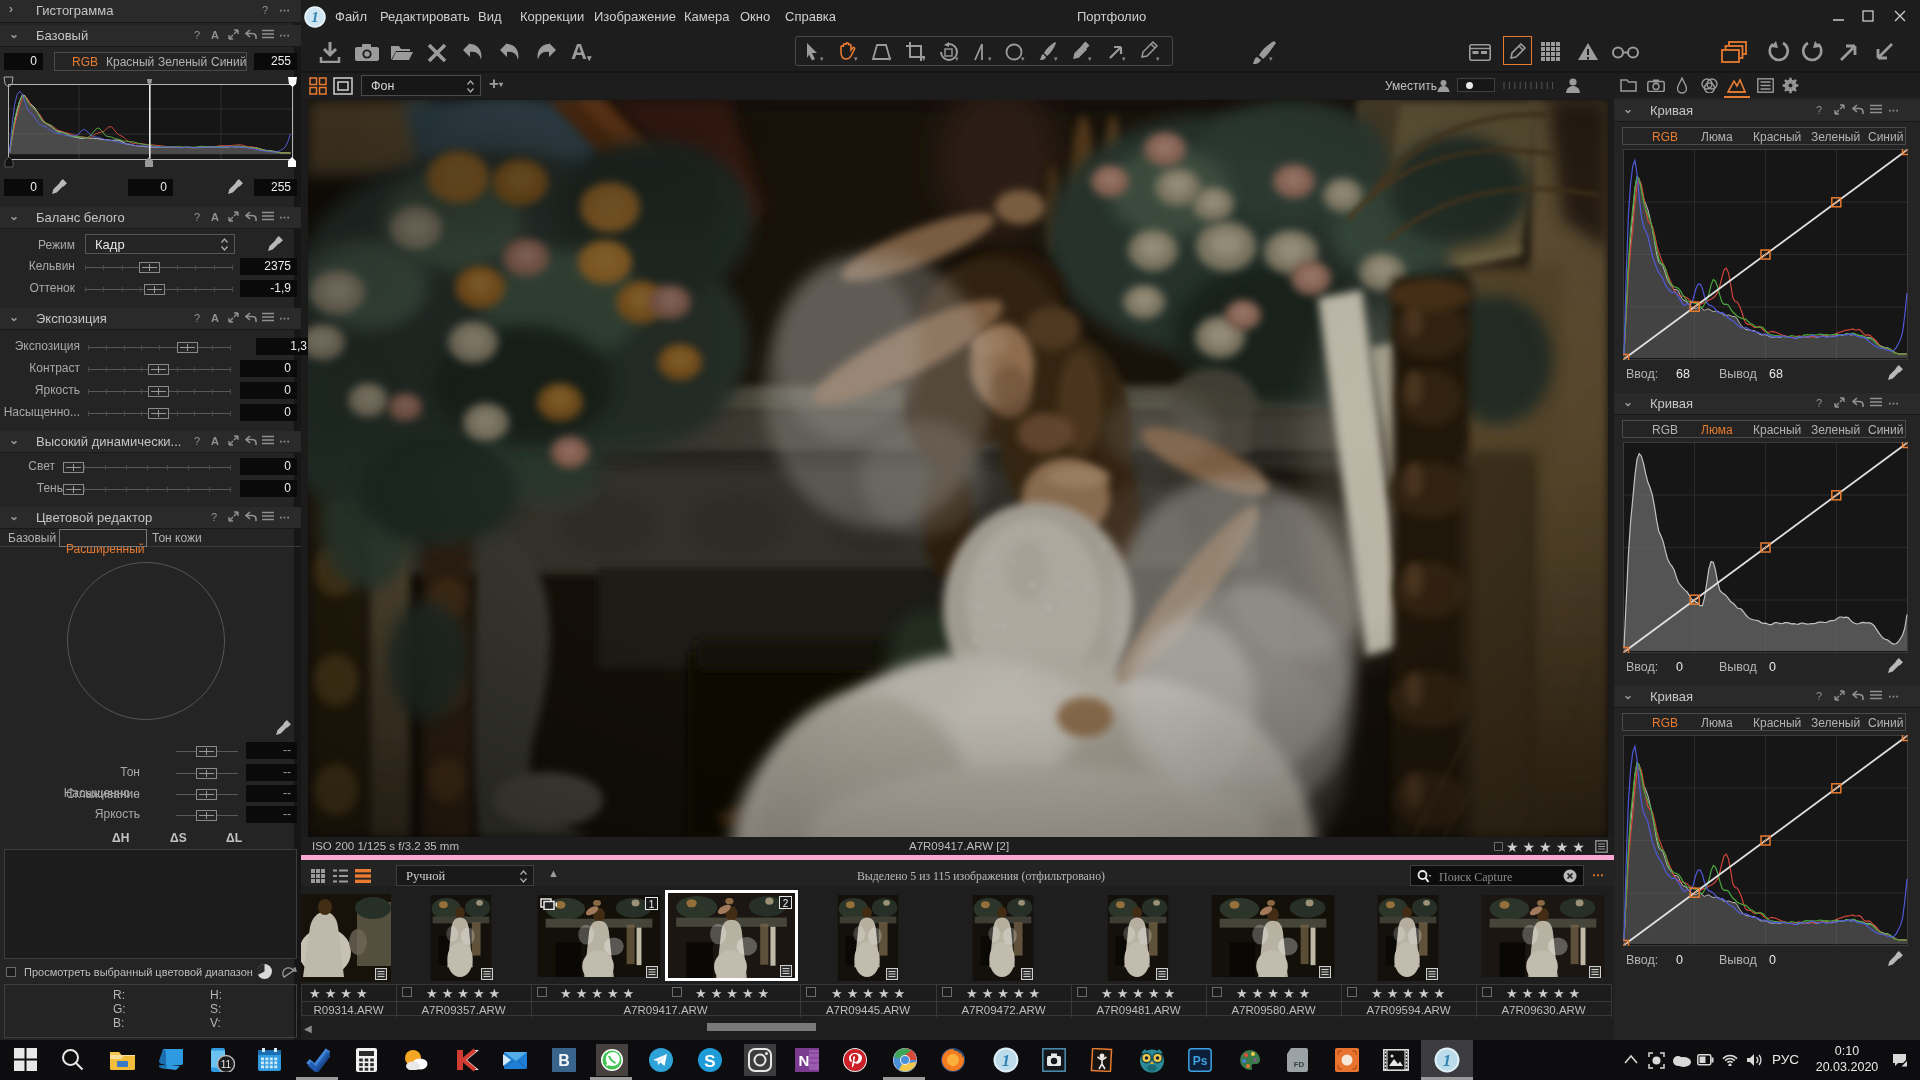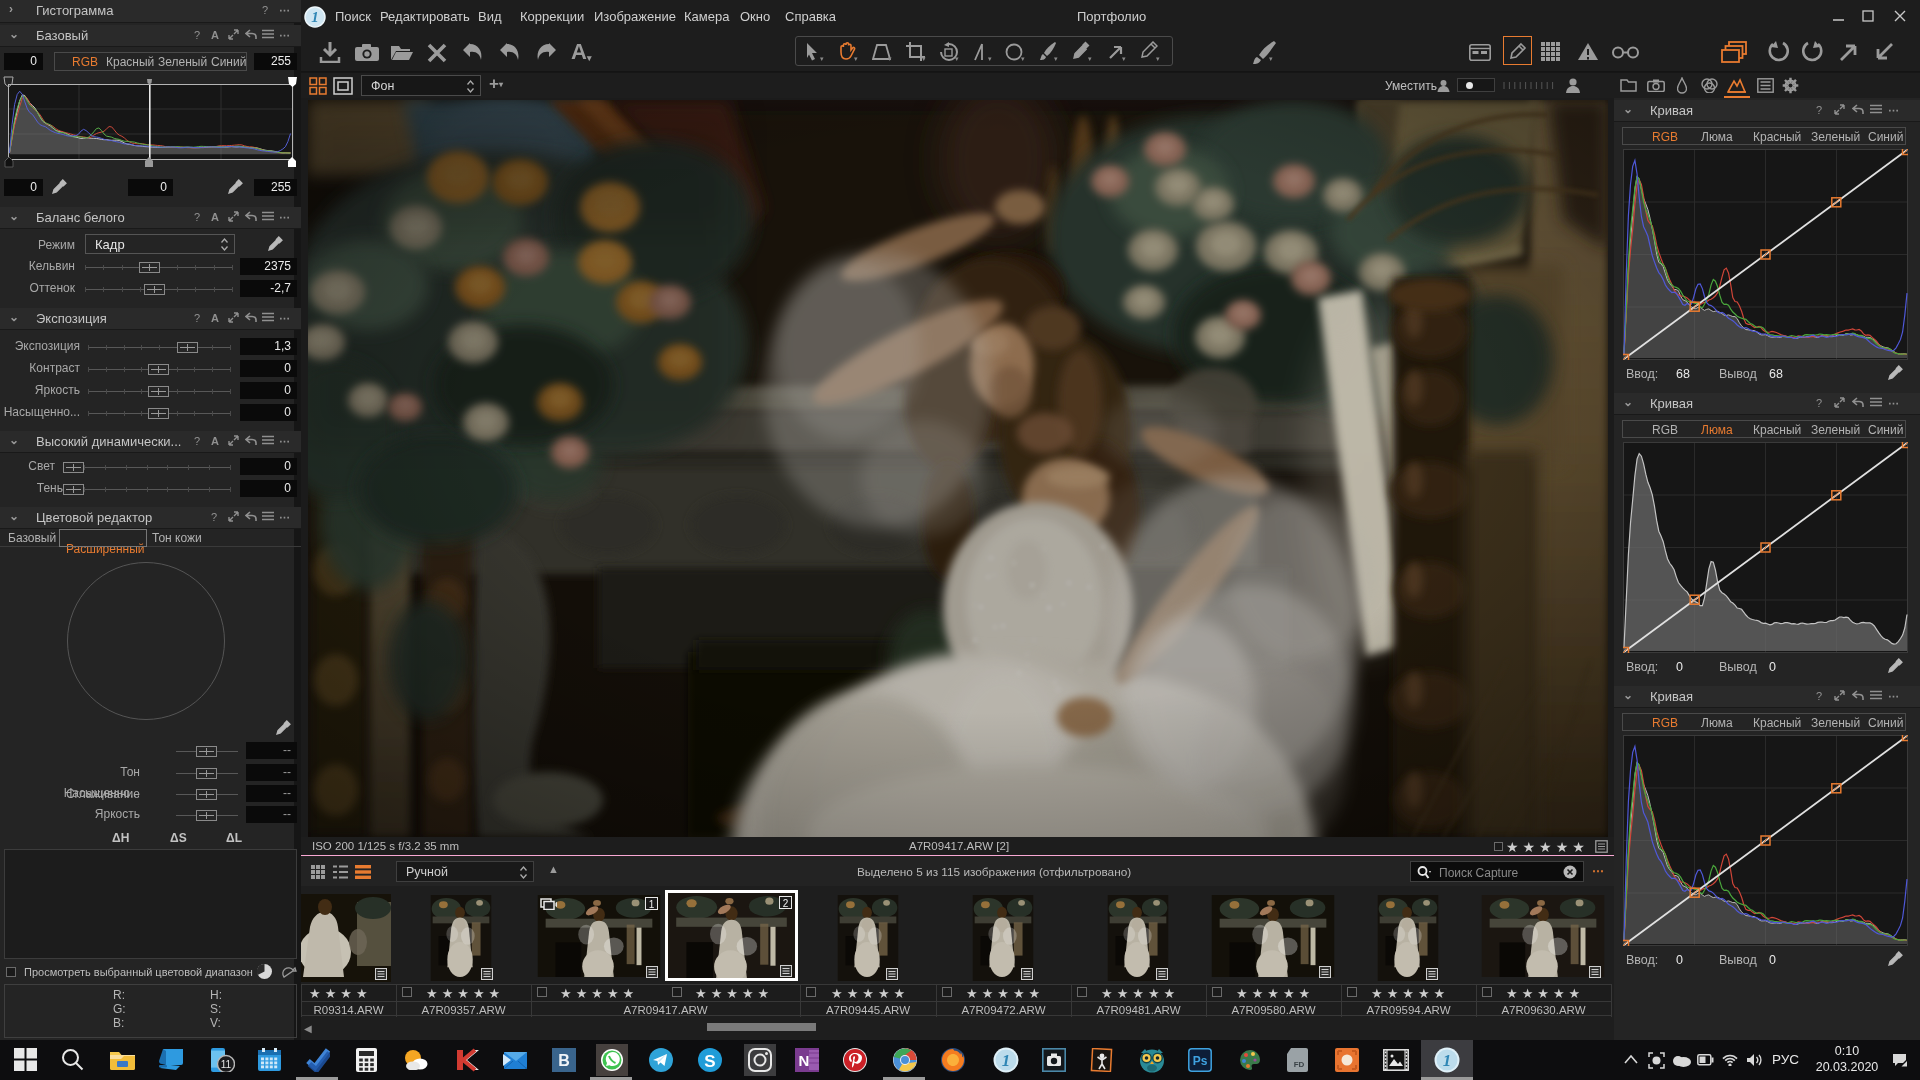--- a/index.html
+++ b/index.html
@@ -22,21 +22,21 @@
 .tabbar span{position:absolute;top:2px;}
 .on{color:#e87b30;}
 #titlebar{left:301px;top:0;width:1619px;height:33px;background:#1d1d1d;}
 #titlebar span{position:absolute;top:9px;color:#cfcfcf;font-size:13px;}
 #toolbar{left:301px;top:33px;width:1619px;height:39px;background:#1d1d1d;border-bottom:1px solid #141414;}
 #vtoolbar{left:301px;top:73px;width:1313px;height:25px;background:#1d1d1d;}
 #rtoolbar{left:1614px;top:73px;width:306px;height:25px;background:#1d1d1d;}
 #photo{left:308px;top:100px;width:1300px;height:737px;background:#111;}
 #viewerbg{left:301px;top:98px;width:1313px;height:739px;background:#1b1b1b;}
 #statusbar{left:301px;top:837px;width:1313px;height:18px;background:#1d1d1d;color:#bdbdbd;font-size:11.5px;}
-#browserbar{left:301px;top:855px;width:1313px;height:31px;background:#232323;border-top:1px solid #f9a8d4;}
+#browserbar{left:301px;top:855px;width:1313px;height:31px;background:#232323;border-top:5px solid #f9a8d4;font-family:Liberation Serif, serif;}
 #filmstrip{left:301px;top:886px;width:1313px;height:154px;background:#1e1e1e;}
 #rpanel{left:1614px;top:98px;width:306px;height:942px;background:#242424;}
 #taskbar{left:0;top:1040px;width:1920px;height:40px;background:#0d0d0f;}
 .star{color:#cccccc;font-size:14px;letter-spacing:4px;}
 .cbx{position:absolute;width:10px;height:10px;border:1px solid #6a6a6a;background:#1a1a1a;}
 .fname{position:absolute;color:#bdbdbd;font-size:11.5px;text-align:center;}
 svg{display:block;}
 </style></head>
 <body>
 <div id="app">
@@ -169,21 +169,21 @@
         <i style="left:18px"></i>
         <i style="left:37px"></i>
         <i style="left:55px"></i>
         <i style="left:74px"></i>
         <i style="left:92px"></i>
         <i style="left:110px"></i>
         <i style="left:129px"></i>
         <i style="left:147px"></i>
         <div class="sldh" style="left:59px"></div>
       </div>
-      <div class="inbox" style="left:240px;top:280px;width:57px">-2,7</div>
+      <div class="inbox" style="left:240px;top:280px;width:57px">-1,9</div>
 <div class="sechead" style="top:308px">
         <span class="car" style="font-size:12px">⌄</span>
         <span class="ttl">Экспозиция</span>
         <div class="hic" style="left:279px"><b style="letter-spacing:1px">⋯</b></div>
         <div class="hic" style="left:262px">
           <svg width="12" height="10" viewBox="0 0 12 10">
             <path d="M0 1.5h12M0 5h12M0 8.5h12" stroke="#909090" stroke-width="1.6"></path>
           </svg>
         </div>
         <div class="hic" style="left:245px">
@@ -205,21 +205,21 @@
         <i style="left:18px"></i>
         <i style="left:36px"></i>
         <i style="left:53px"></i>
         <i style="left:71px"></i>
         <i style="left:89px"></i>
         <i style="left:106px"></i>
         <i style="left:124px"></i>
         <i style="left:142px"></i>
         <div class="sldh" style="left:89px"></div>
       </div>
-      <div class="inbox" style="left:240px;top:338px;width:57px">1,3</div>
+      <div class="inbox" style="left:256px;top:338px;width:57px">1,3</div>
 <div class="lbl" style="left:0px;top:361px;width:80px">Контраст</div>
       <div class="trk" style="left:88px;top:369px;width:142px">
         <i style="left:0px"></i>
         <i style="left:18px"></i>
         <i style="left:36px"></i>
         <i style="left:53px"></i>
         <i style="left:71px"></i>
         <i style="left:89px"></i>
         <i style="left:106px"></i>
         <i style="left:124px"></i>
@@ -380,21 +380,21 @@
         <span class="abs" style="left:205px;top:17px">S:</span>
         <span class="abs" style="left:108px;top:31px">B:</span>
         <span class="abs" style="left:205px;top:31px">V:</span>
       </div>
 </div>
 <div id="titlebar" class="abs">
 <svg class="abs" style="left:3px;top:6px" width="22" height="22" viewBox="0 0 22 22">
         <circle cx="11" cy="11" r="10" fill="#cfe6f2" stroke="#eef7fb" stroke-width="1.5"></circle>
         <text x="11" y="16" font-size="15" font-weight="bold" font-style="italic" fill="#2f86b5" text-anchor="middle" font-family="Liberation Serif,serif">1</text>
       </svg>
-<span style="left:34px">Поиск</span>
+<span style="left:34px">Файл</span>
 <span style="left:79px">Редактировать</span>
 <span style="left:177px">Вид</span>
 <span style="left:219px">Коррекции</span>
 <span style="left:293px">Изображение</span>
 <span style="left:383px">Камера</span>
 <span style="left:439px">Окно</span>
 <span style="left:484px">Справка</span>
 <span style="left:776px">Портфолио</span>
 <svg class="abs" style="left:1528px;top:8px" width="80" height="16" viewBox="0 0 80 16">
         <path d="M4 12h11" stroke="#c8c8c8" stroke-width="1.5"></path>

